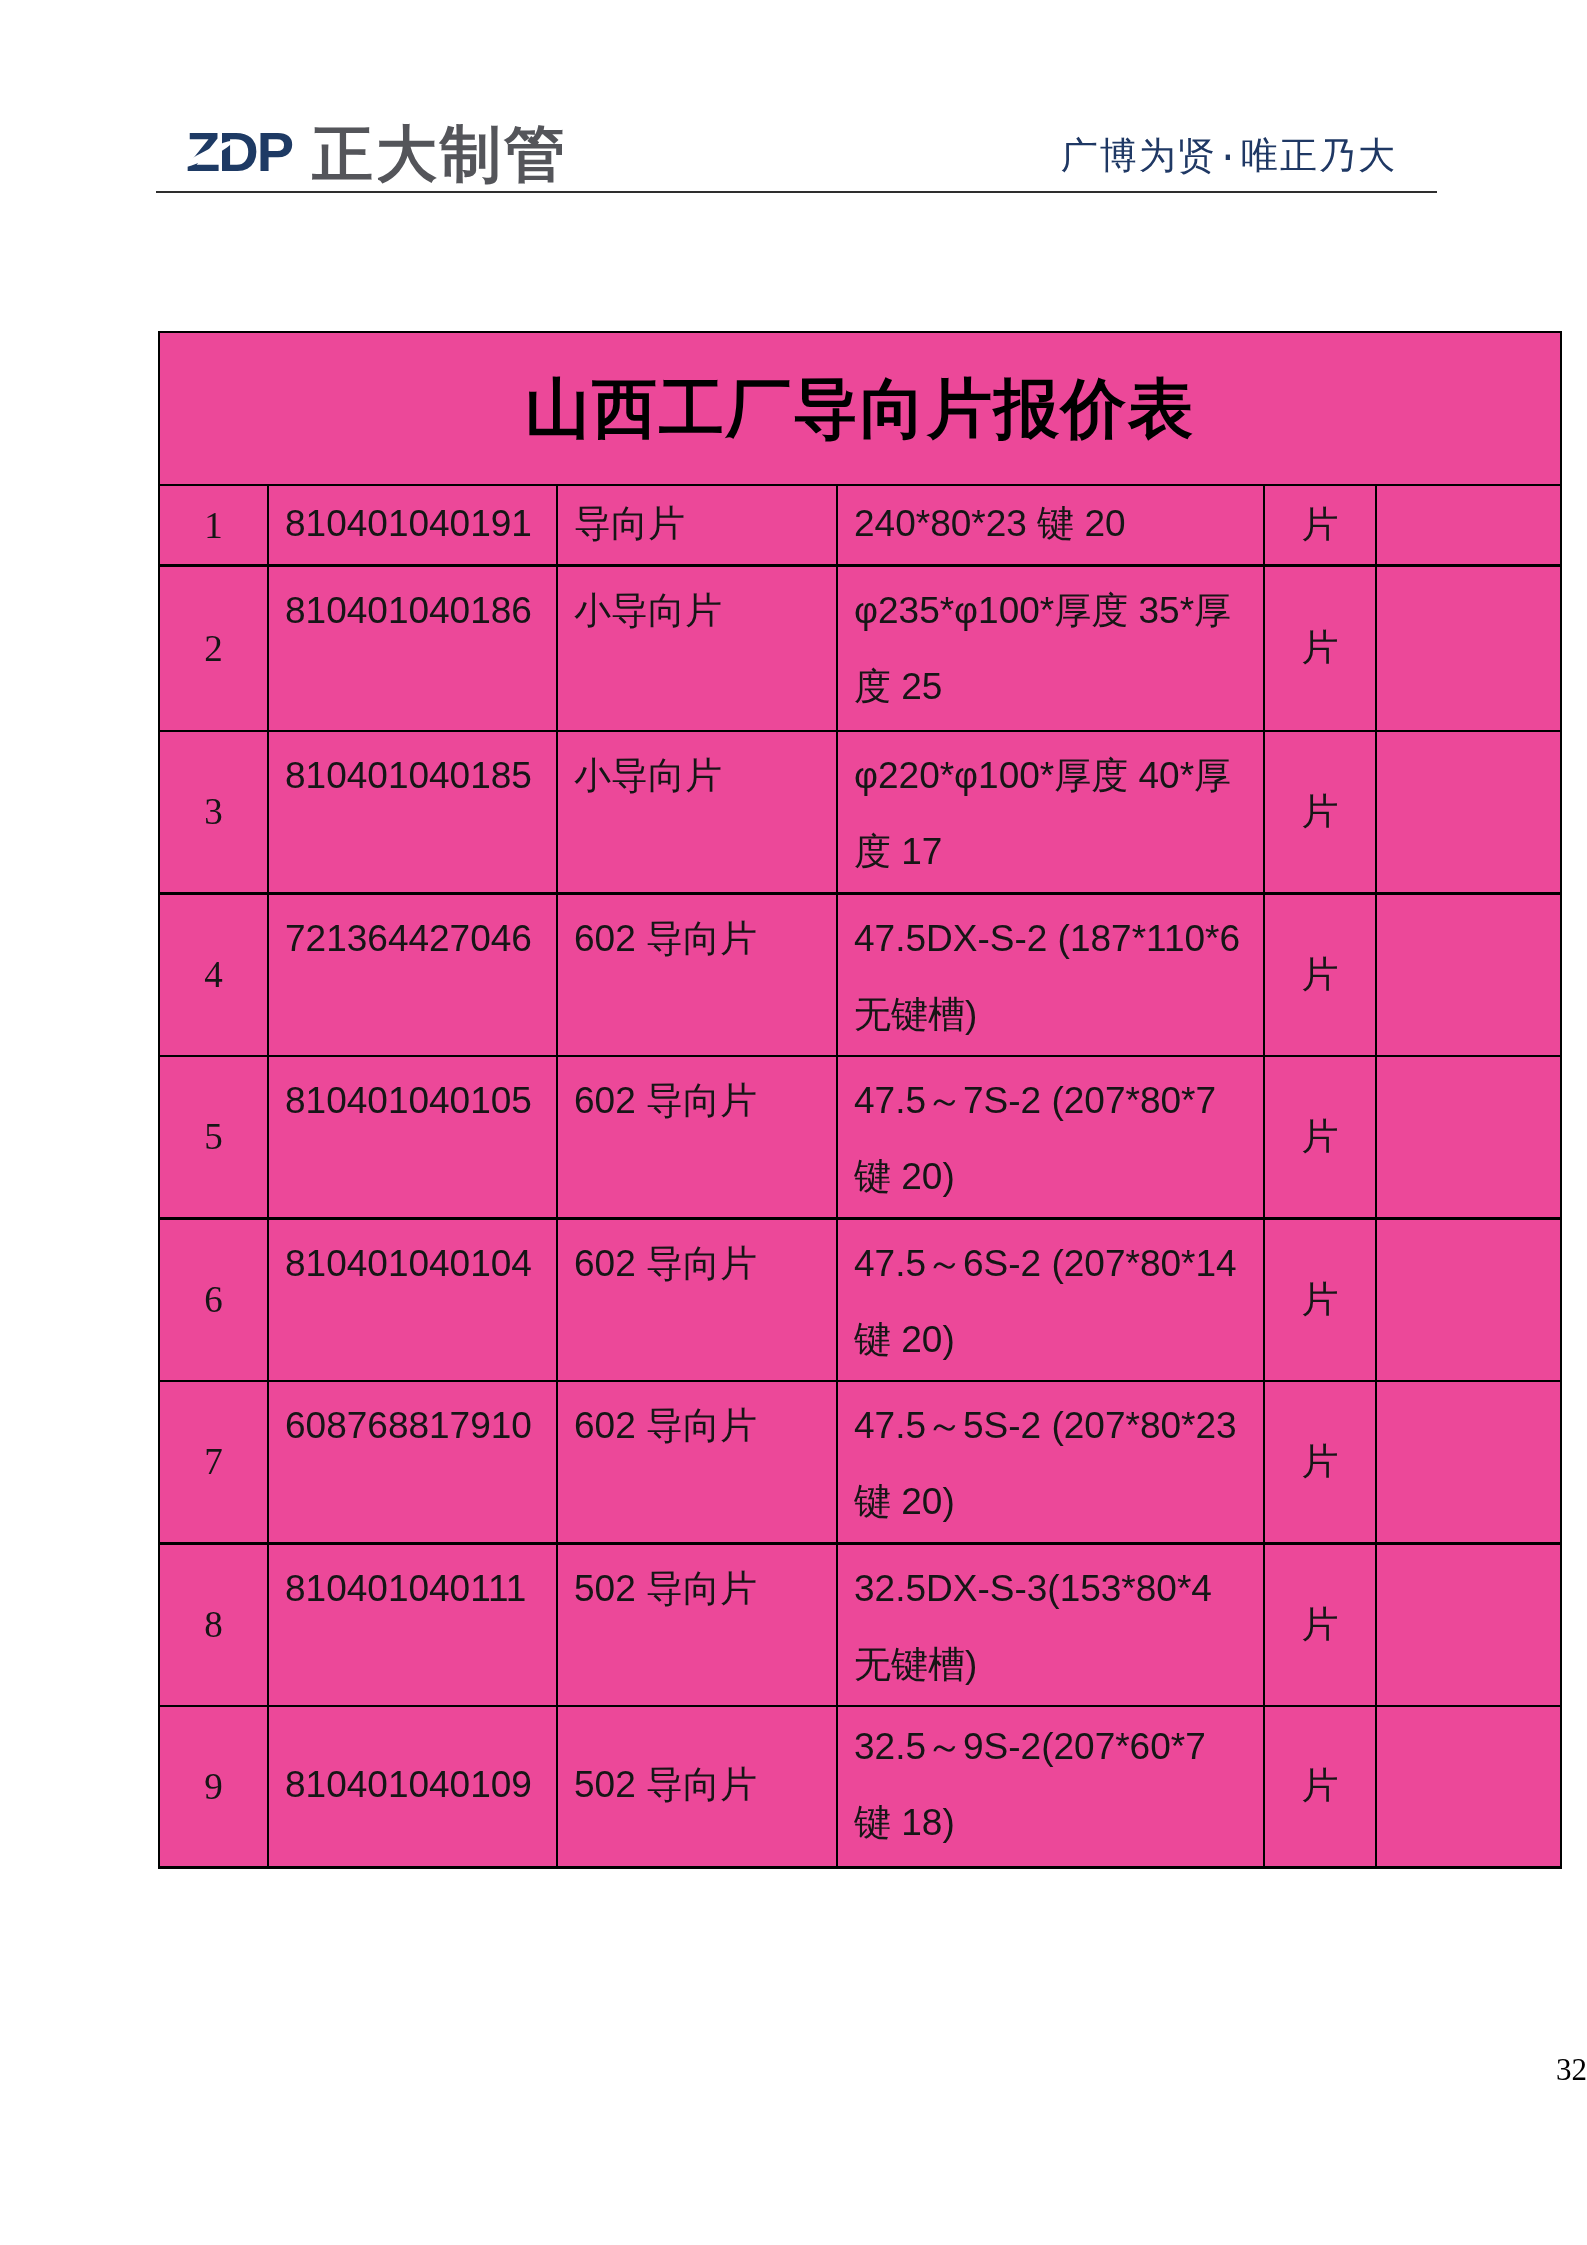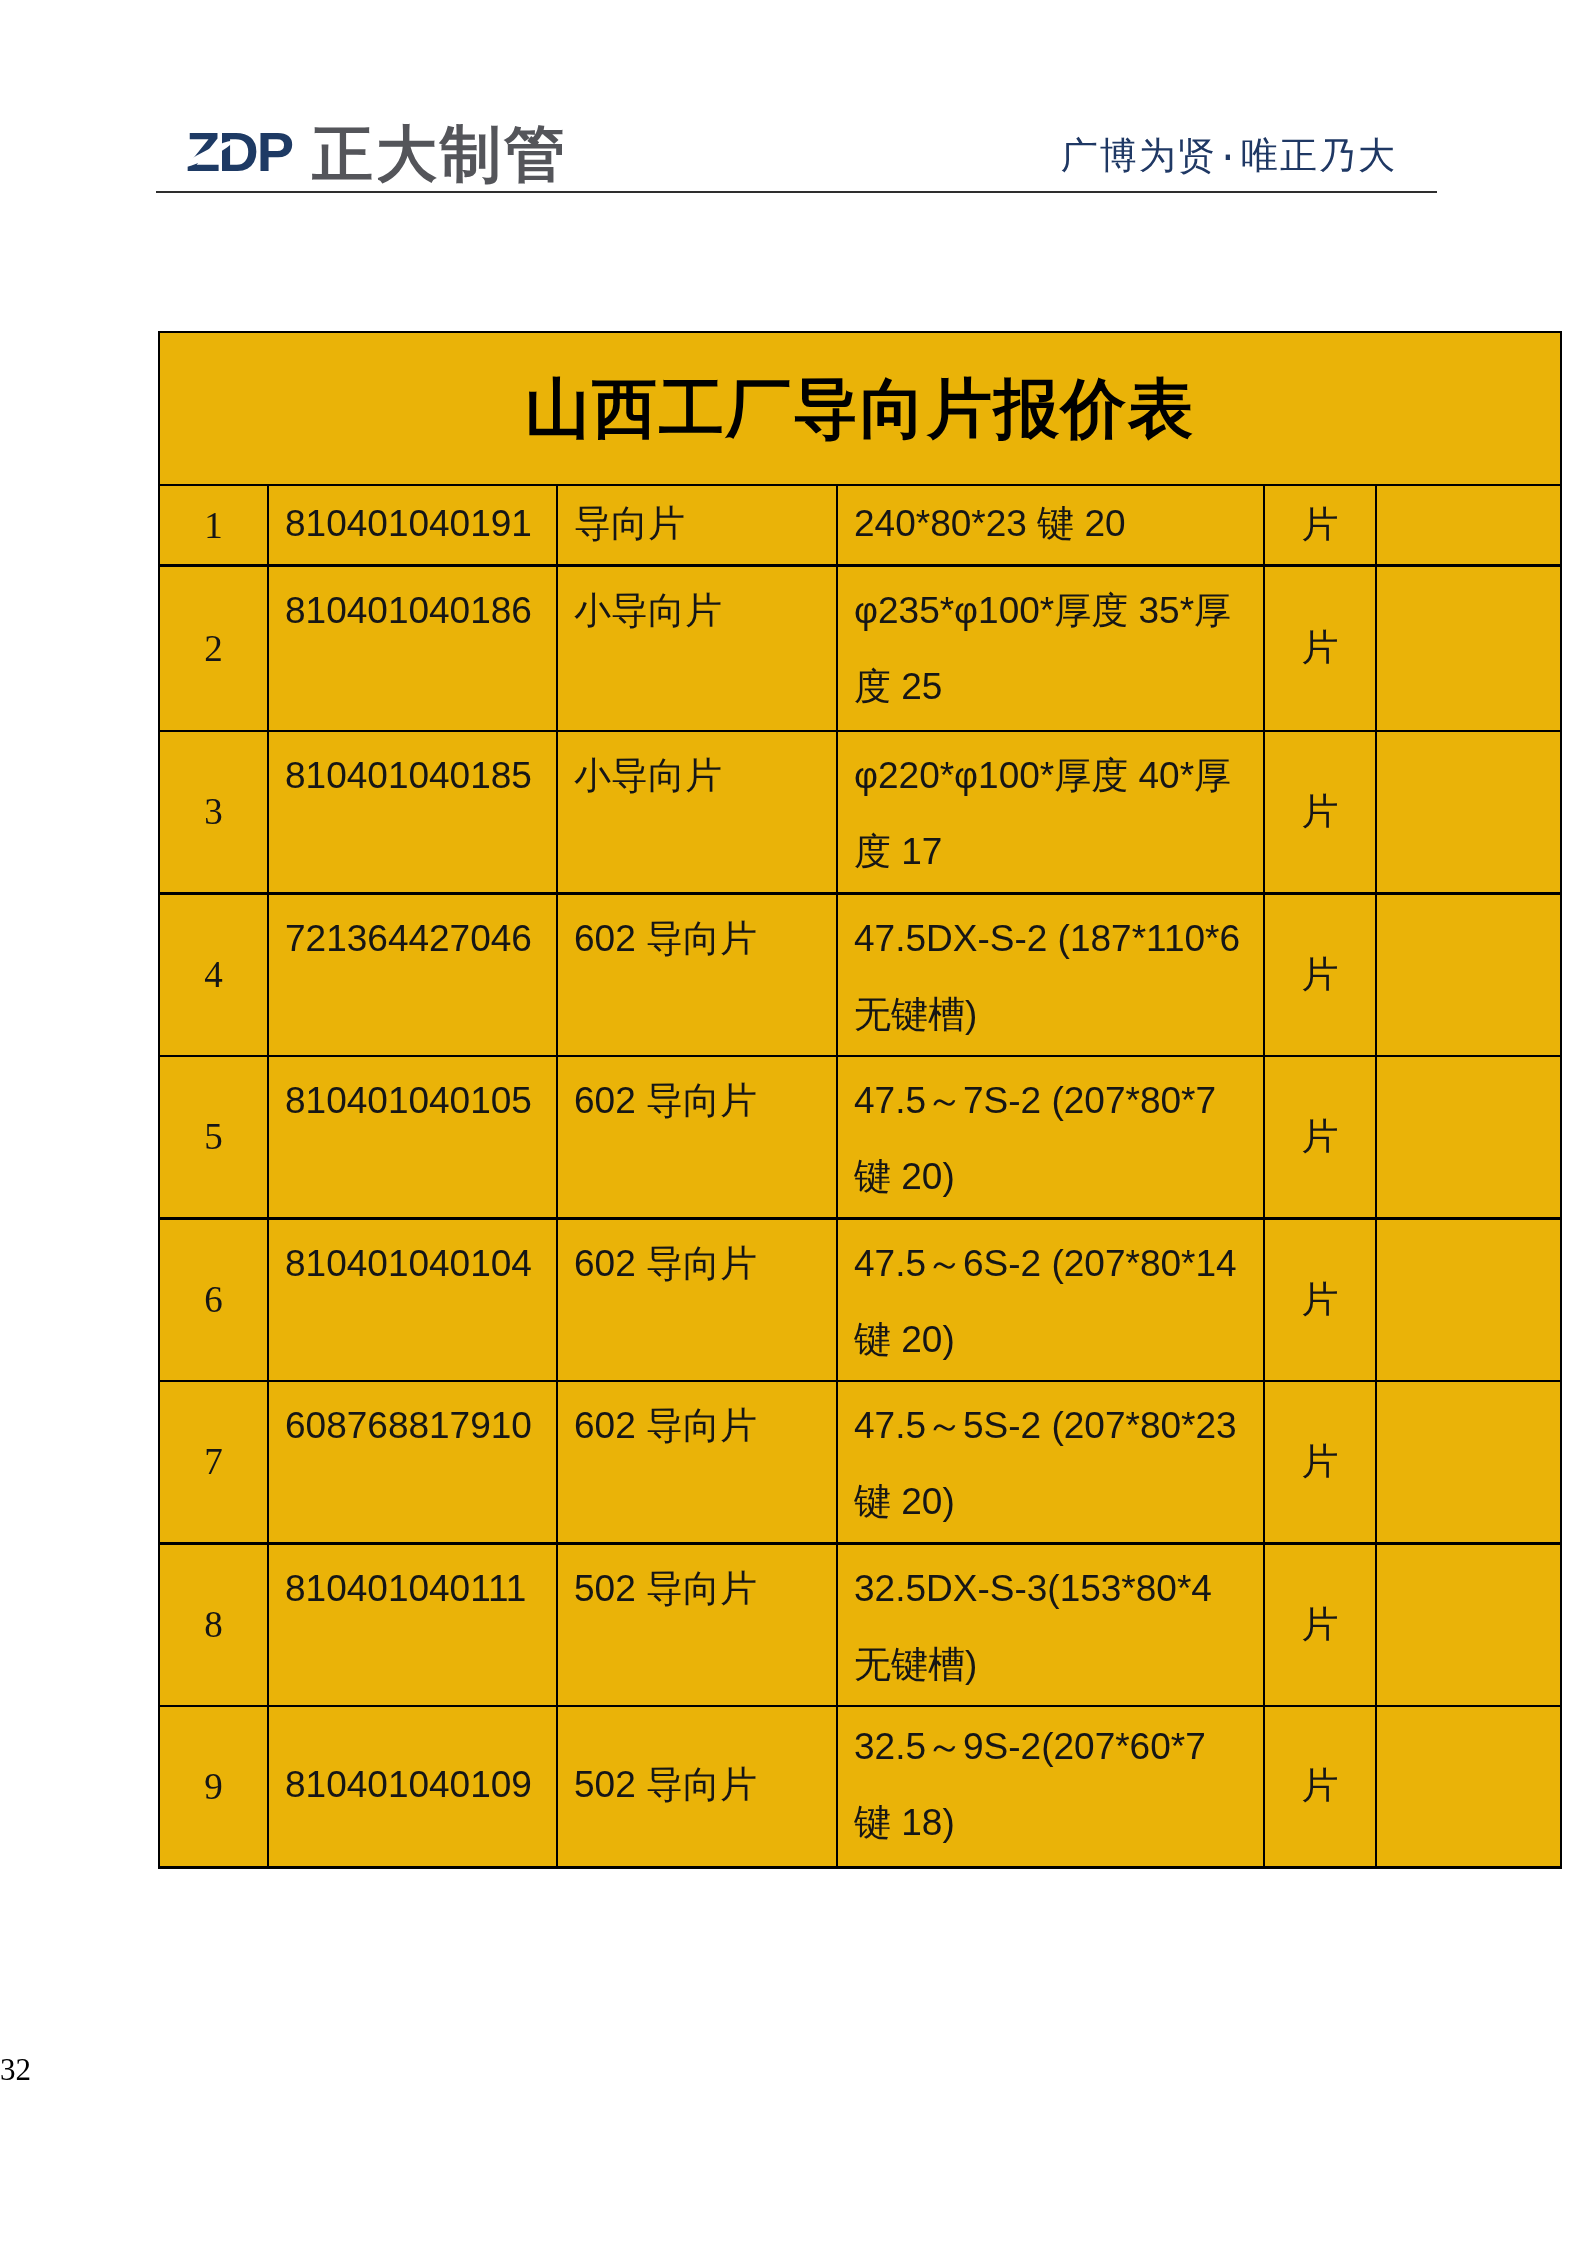--- a/index.html
+++ b/index.html
@@ -45,21 +45,21 @@
   .header-rule {
     position:absolute; left:156px; top:191px;
     width:1281px; height:2px; background:#2e2e2e;
   }
 
   
   table.quote {
     position:absolute; left:158px; top:331px;
     width:1402px;
     border-collapse:collapse; table-layout:fixed;
-    background:#eab308;
+    background:#ec4899;
   }
   table.quote td, table.quote th { border:2px solid #000000; }
 
   .title-cell {
     height:153px; text-align:center; vertical-align:middle;
     font-family:"Liberation Serif","DejaVu Serif",serif;
     font-weight:bold; font-size:65px; letter-spacing:2px; color:#000000;
   }
   tr.head-row th {
     height:108px; text-align:center; vertical-align:middle;
@@ -100,21 +100,21 @@
   tbody.rows tr:first-child td.spec-cell,
   tbody.rows tr:last-child td.code-cell,
   tbody.rows tr:last-child td.name-cell,
   tbody.rows tr:last-child td.spec-cell {
     vertical-align:middle; padding-top:0;
   }
   td.price-cell { vertical-align:middle; }
 
   .page-number {
     position:absolute; left:0; top:2052px; width:1587px;
-    text-align:left;
+    text-align:right;
     font-family:"Liberation Serif","DejaVu Serif",serif;
     font-size:31px; color:#000000;
   }
 </style>
 </head>
 <body>
 
 <div class="letterhead">
   <div class="logo-row">
     <span class="logo-zdp">

